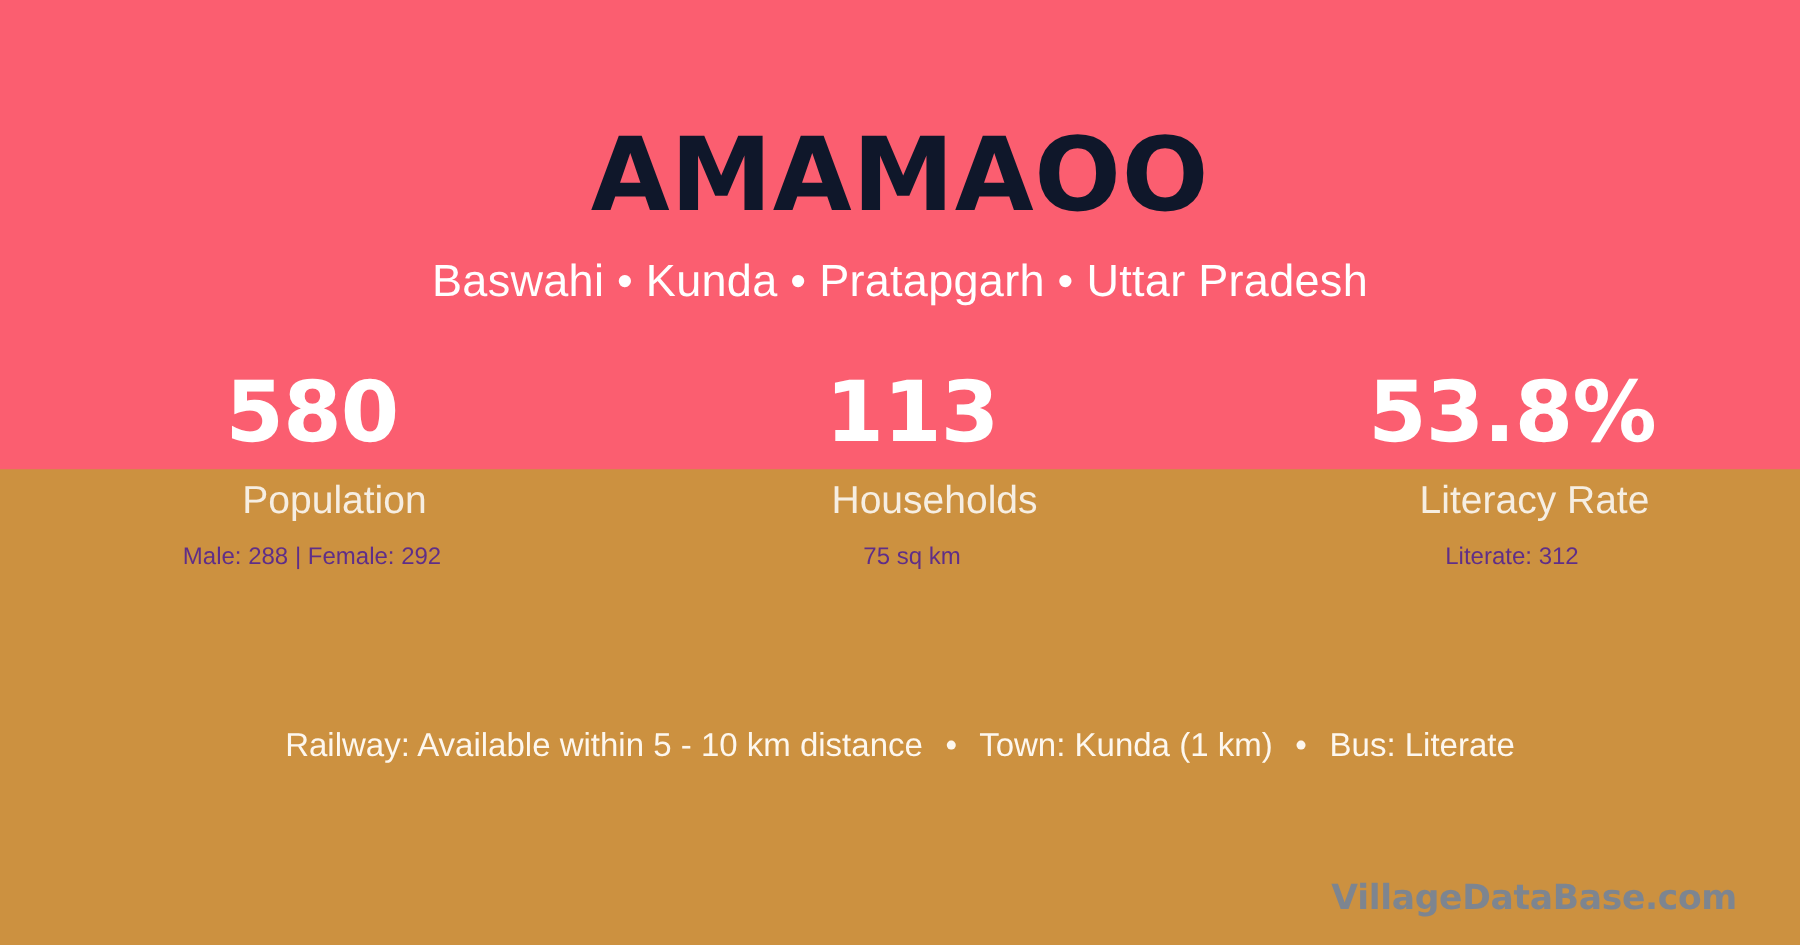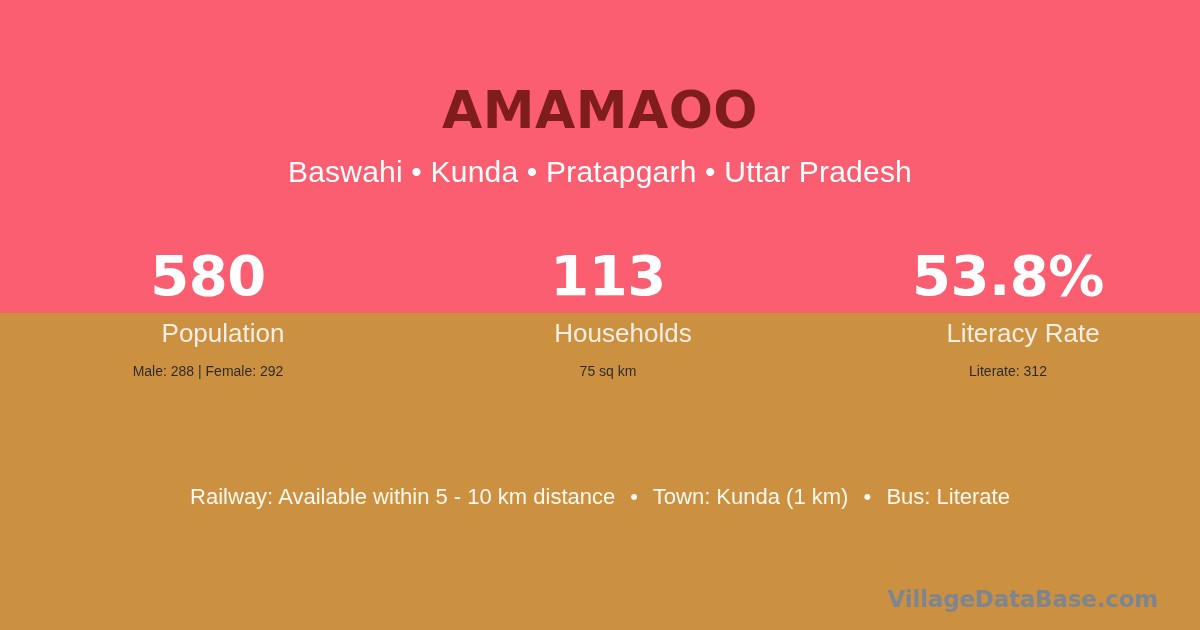--- a/index.html
+++ b/index.html
@@ -47,25 +47,25 @@
     position: absolute;
     left: 0;
     top: 0;
     width: 1200px;
     text-align: center;
     z-index: 5;
   }
   .village-title {
     margin: 0;
     padding-top: 84px;
-    font-size: 52px;
+    font-size: 68px;
     font-weight: 800;
     line-height: 1.0;
     letter-spacing: 0.5px;
-    color: #7f1d1d;
+    color: #0f172a;
     font-family: "DejaVu Sans", "Liberation Sans", sans-serif;
   }
   .village-breadcrumb {
     margin: 4px;
     padding-top: 17px;
     font-size: 30px;
     font-weight: 400;
     line-height: 1.0;
     color: #ffffff;
     letter-spacing: 0.2px;
@@ -100,24 +100,24 @@
     font-size: 26px;
     font-weight: 400;
     line-height: 1.0;
     color: #f6eee2;
     font-family: "Liberation Sans", sans-serif;
     padding-left: 30px;
   }
   .stat-sub {
     display: block;
     margin-top: 18px;
-    font-size: 14px;
-    font-weight: 400;
-    line-height: 1.0;
-    color: #0f172a;
+    font-size: 16px;
+    font-weight: 400;
+    line-height: 1.0;
+    color: #4c1d95;
     opacity: 0.85;
     font-family: "Liberation Sans", sans-serif;
   }
 
   
   .info-line {
     position: absolute;
     left: 0;
     top: 486px;
     width: 1200px;

